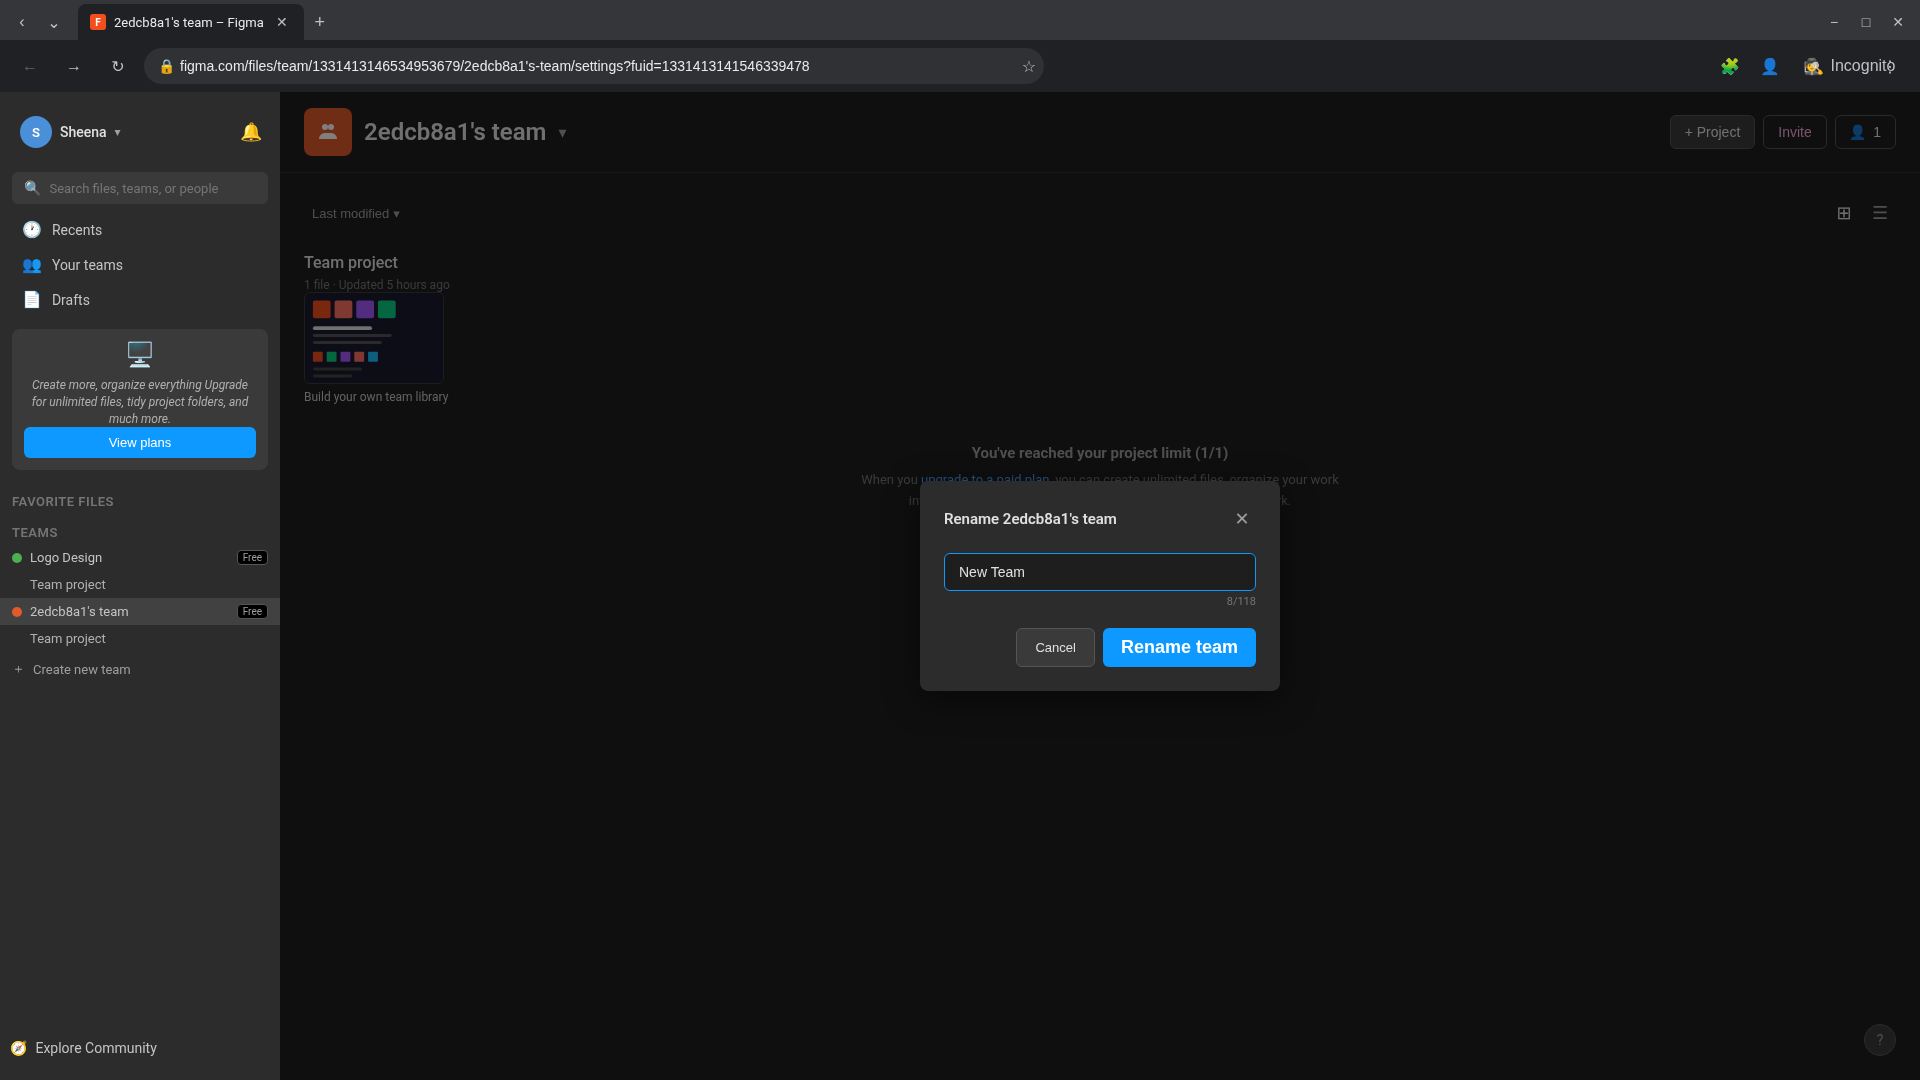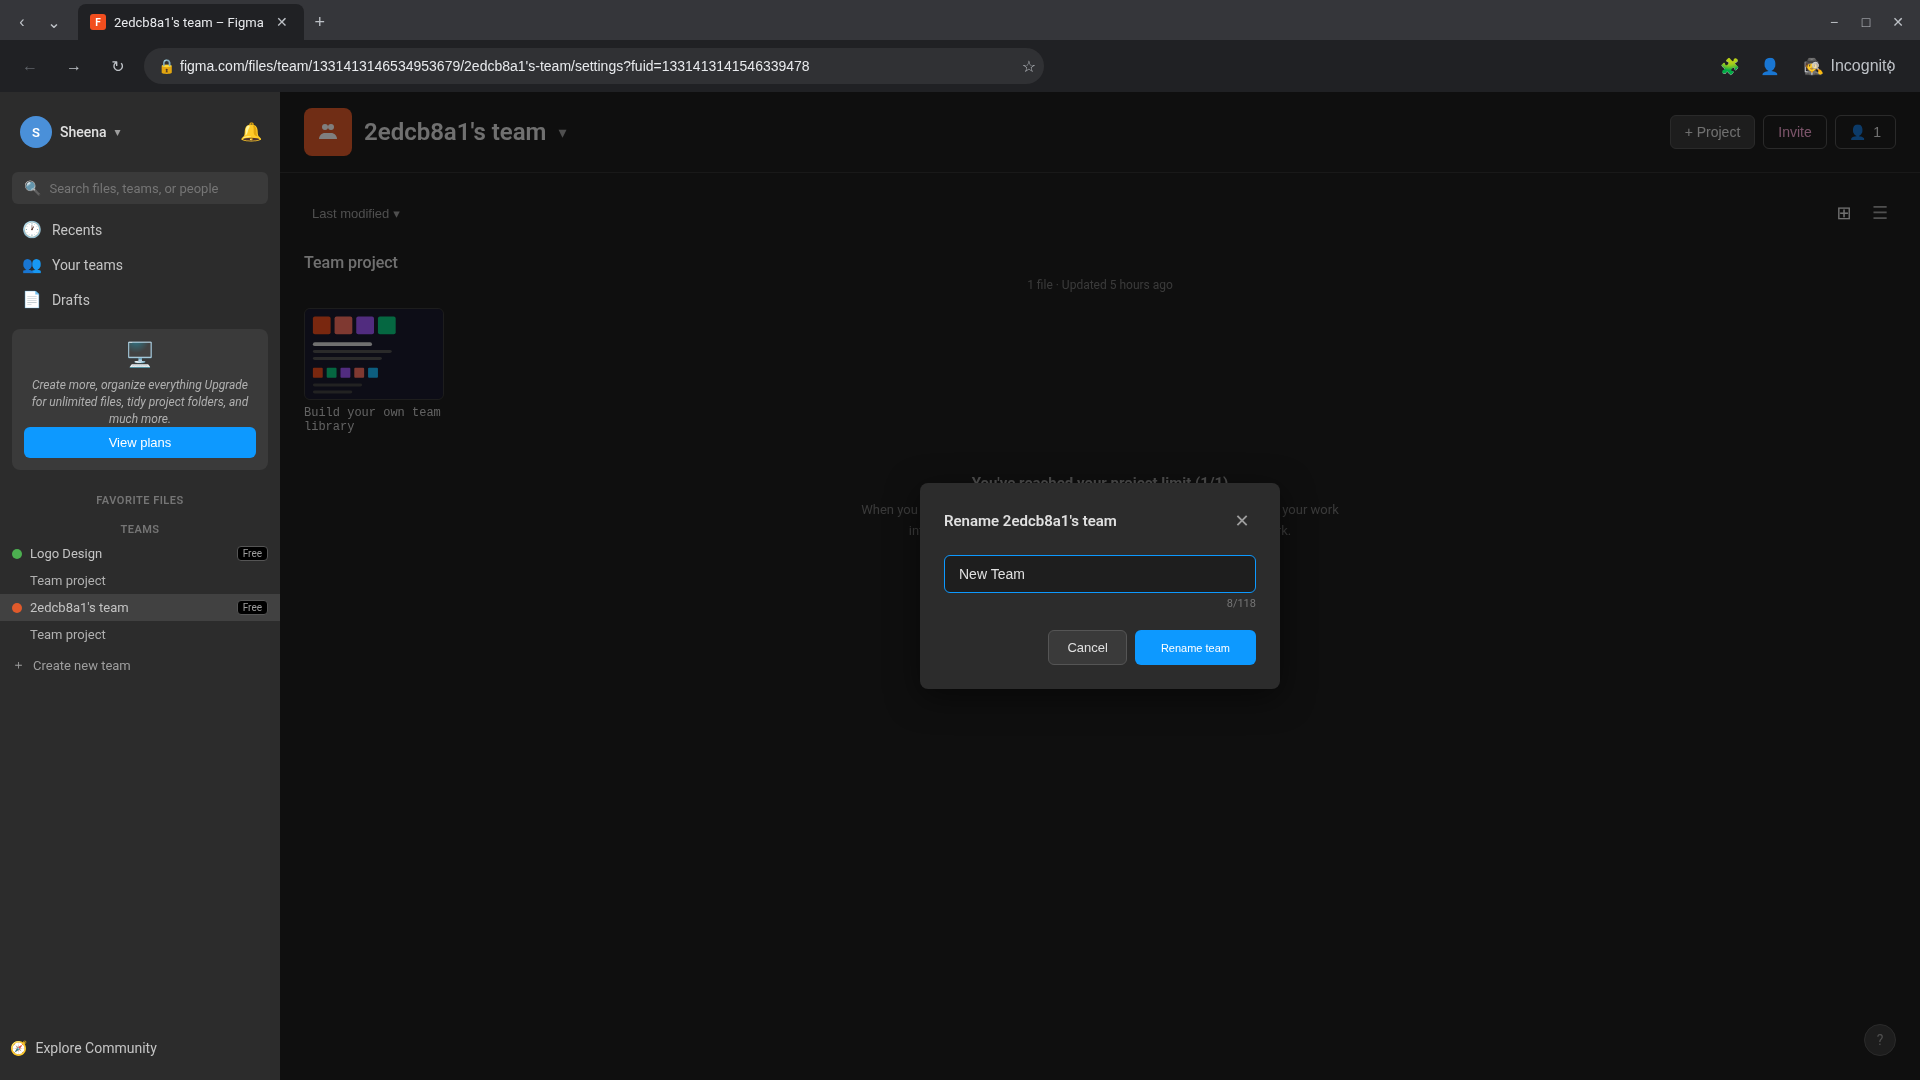--- a/index.html
+++ b/index.html
@@ -316,26 +316,25 @@
       border-radius: 6px;
       padding: 8px 16px;
       font-size: 13px;
       cursor: pointer;
       width: 100%;
       font-weight: 500;
     }
 
     .sidebar-section {
       padding: 12px 12px 4px;
-      font-size: 11px;
+      font-size: 13px;
       color: #757575;
       text-transform: uppercase;
       letter-spacing: 0.5px;
       font-weight: 600;
-      text-align: center;
     }
     .sidebar-team-item {
       display: flex;
       align-items: center;
       gap: 8px;
       padding: 6px 12px;
       cursor: pointer;
       font-size: 13px;
       color: #c4c4c4;
     }
@@ -503,32 +502,29 @@
     .project-section { margin-bottom: 32px; }
     .project-name {
       font-size: 16px;
       font-weight: 500;
       color: #e0e0e0;
       margin-bottom: 6px;
     }
     .project-meta {
       font-size: 12px;
       color: #757575;
-      margin-bottom: 16px;
-      text-align: center;
     }
     .files-grid {
       display: flex;
       gap: 16px;
       flex-wrap: wrap;
     }
     .file-card {
       width: 164px;
       cursor: pointer;
-      font-family: Liberation Mono, monospace;
     }
     .file-thumbnail {
       width: 140px;
       height: 92px;
       background: #2a2a2a;
       border-radius: 6px;
       overflow: hidden;
       border: 1px solid #3a3a3a;
       display: flex;
       align-items: center;
@@ -629,25 +625,25 @@
       border-radius: 6px;
       padding: 9px 18px;
       color: #e0e0e0;
       font-size: 13px;
       cursor: pointer;
     }
     .btn-rename {
       background: #0d99ff;
       border: none;
       border-radius: 6px;
-      padding: 9px 26px;
+      padding: 9px 18px;
       color: white;
-      font-size: 11px;
-      cursor: pointer;
-      font-weight: 400;
+      font-size: 18px;
+      cursor: pointer;
+      font-weight: 700;
     }
 
     
     .help-btn {
       position: absolute;
       bottom: 24px;
       right: 24px;
       width: 32px;
       height: 32px;
       background: #3a3a3a;

